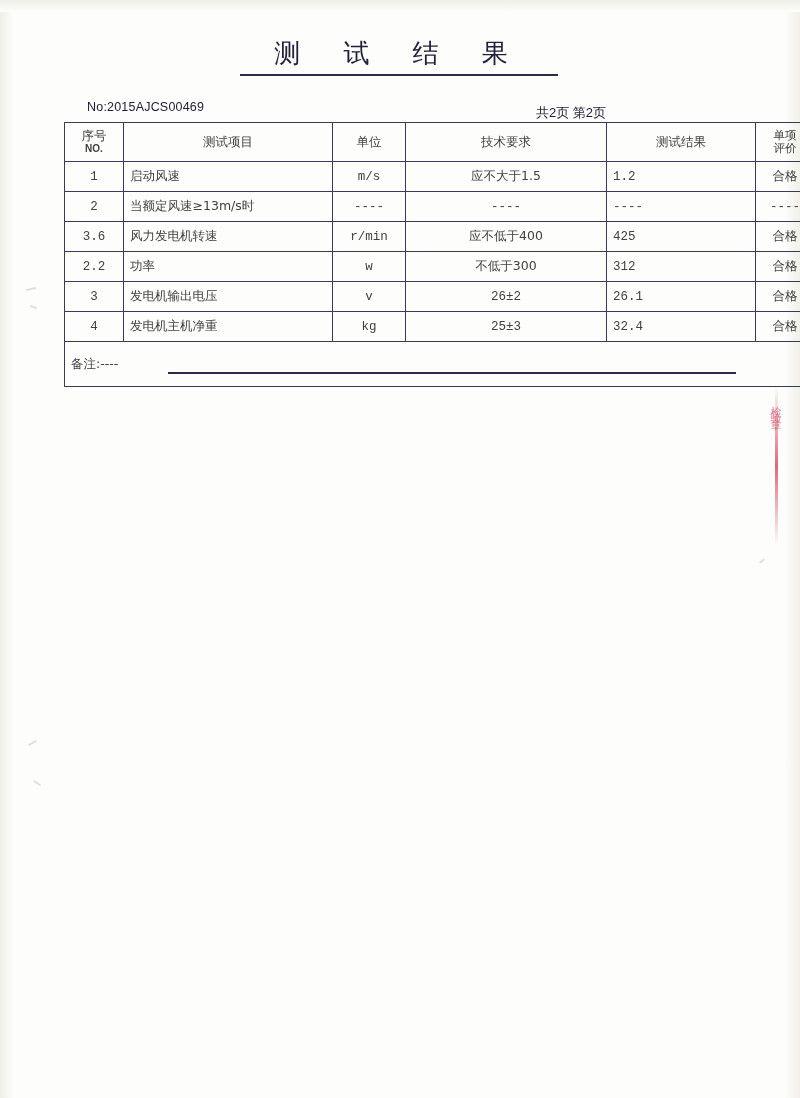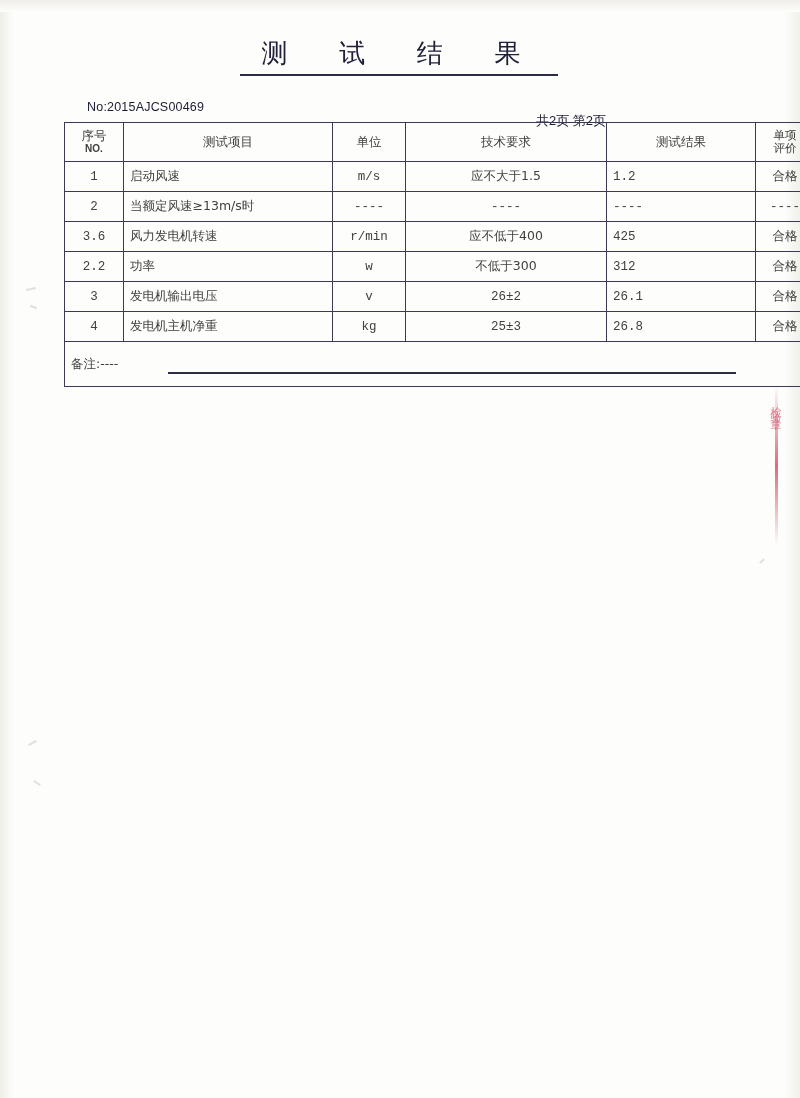--- a/index.html
+++ b/index.html
@@ -42,21 +42,21 @@
 
   .doc-title {
     position: absolute;
     top: 36px;
     left: 0;
     width: 800px;
     text-align: center;
     font-size: 26px;
     letter-spacing: 18px;
     color: #20203a;
-    font-family: Liberation Mono, monospace;
+    font-family: Liberation Sans, sans-serif;
     font-weight: 500;
   }
   .title-rule {
     position: absolute;
     top: 74px;
     left: 240px;
     width: 318px;
     height: 2px;
     background: #2b2b4a;
   }
@@ -66,21 +66,21 @@
     top: 100px;
     left: 80px;
     font-size: 12.5px;
     font-family: "Liberation Sans", sans-serif;
     letter-spacing: 0.2px;
     color: #1d1d35;
     margin-left: 7px;
   }
   .page-count {
     position: absolute;
-    top: 112px;
+    top: 104px;
     left: 536px;
     font-size: 13px;
     font-family: "Liberation Sans", sans-serif;
     color: #1d1d35;
   }
 
   table.result-table {
     position: absolute;
     top: 122px;
     left: 64px;
@@ -230,21 +230,21 @@
         <td class="col-unit mono">v</td>
         <td class="col-req mono">26±2</td>
         <td class="col-result mono">26.1</td>
         <td class="col-eval cjk">合格</td>
       </tr>
       <tr>
         <td class="col-no mono">4</td>
         <td class="col-item cjk">发电机主机净重</td>
         <td class="col-unit mono">kg</td>
         <td class="col-req mono">25±3</td>
-        <td class="col-result mono">26.8</td>
+        <td class="col-result mono">32.4</td>
         <td class="col-eval cjk">合格</td>
       </tr>
       <tr class="remark-row">
         <td class="cjk" colspan="6">备注:----</td>
       </tr>
     </tbody>
   </table>
 
   <div class="bottom-rule"></div>
 

